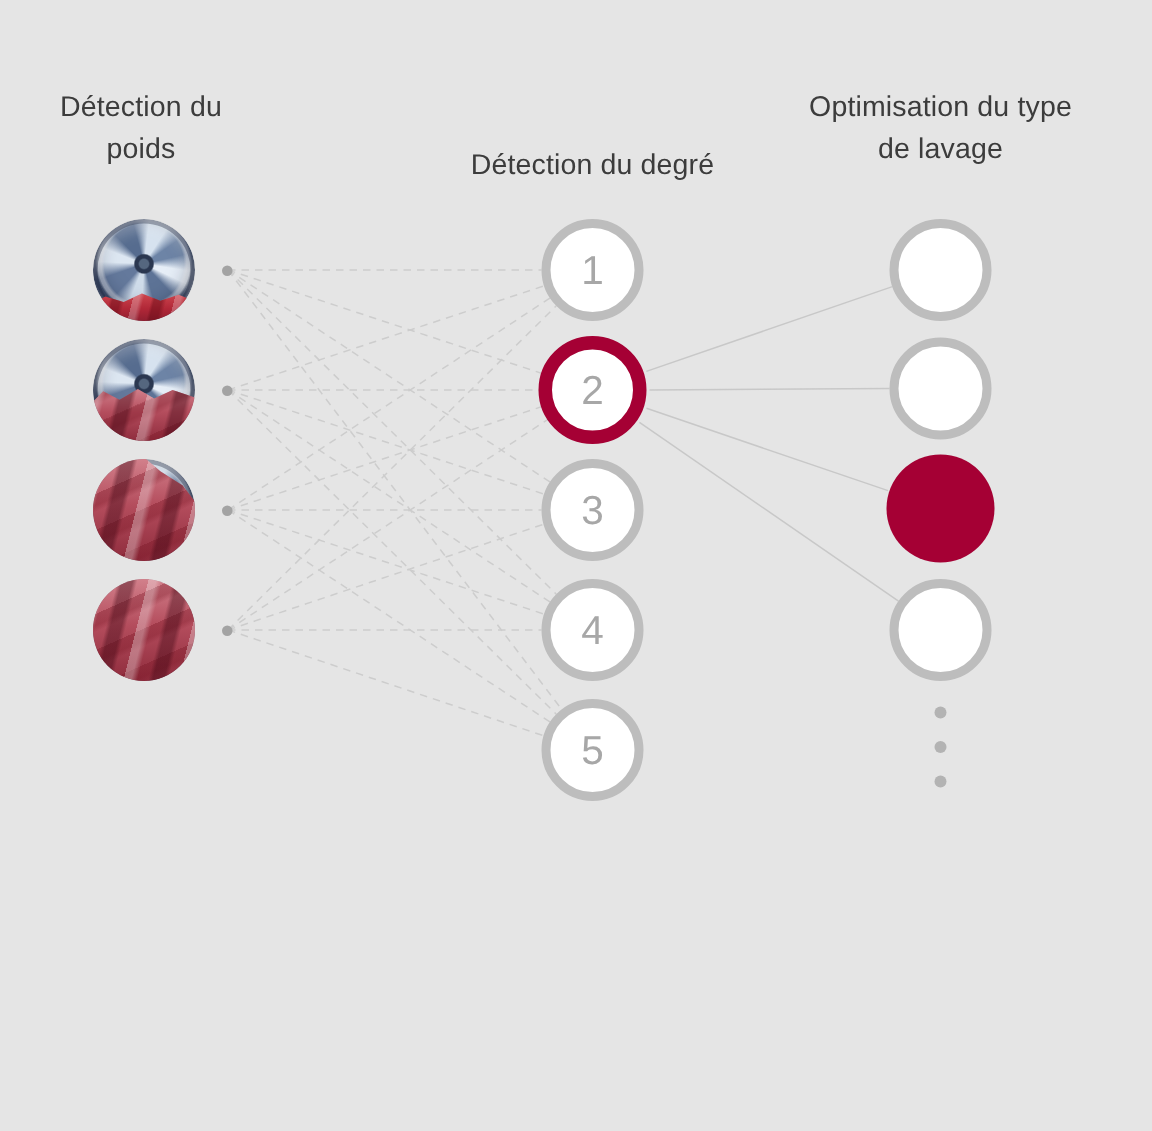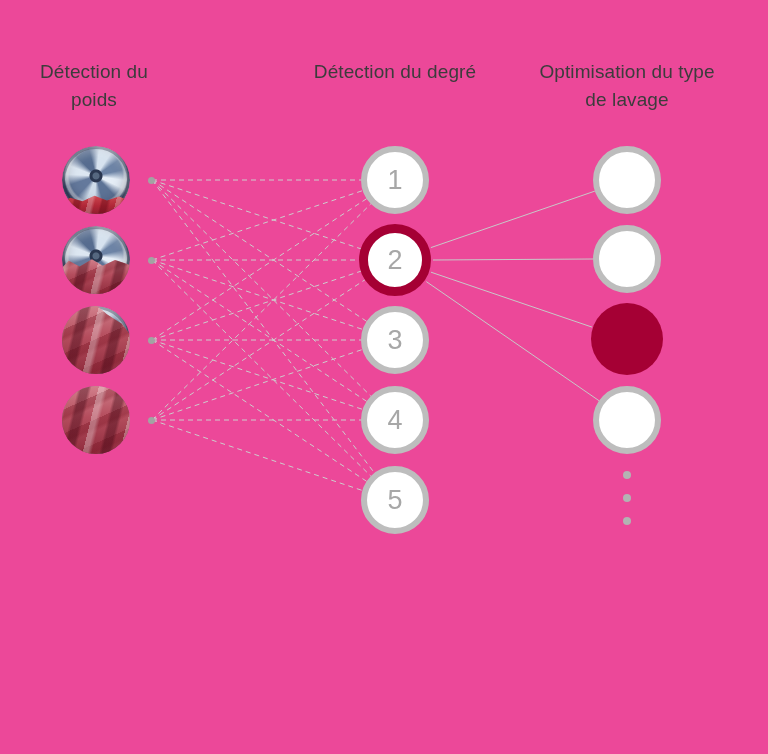--- a/index.html
+++ b/index.html
@@ -1,27 +1,27 @@
 <!DOCTYPE html>
 <html><head>
 <meta charset="utf-8">
 <style>
   html,body{margin:0;padding:0;background:#ffffff;}
   .stage{
-    position:relative;width:768px;height:754px;background:#ec4899;overflow:hidden;
+    position:relative;width:768px;height:754px;background:#e5e5e5;overflow:hidden;
     font-family:"Liberation Sans", sans-serif;
   }
   
   .col-title{
     position:absolute;top:58px;width:240px;text-align:center;
     font-size:19px;line-height:28px;color:#3c3c3c;letter-spacing:.1px;
   }
   .col-title .line{display:block;}
   .title-input{left:-26px;}
-  .title-hidden{left:275px;}
+  .title-hidden{left:275px;margin-top:39px;}
   .title-output{left:507px;}
 
   
   svg.wires{position:absolute;left:0;top:0;}
   .dash-link{stroke:#cdcdcd;stroke-width:1;stroke-dasharray:5 4;fill:none;}
   .solid-link{stroke:#c8c8c8;stroke-width:1;fill:none;}
 
   
   .photo{
     position:absolute;width:68px;height:68px;border-radius:50%;overflow:hidden;

